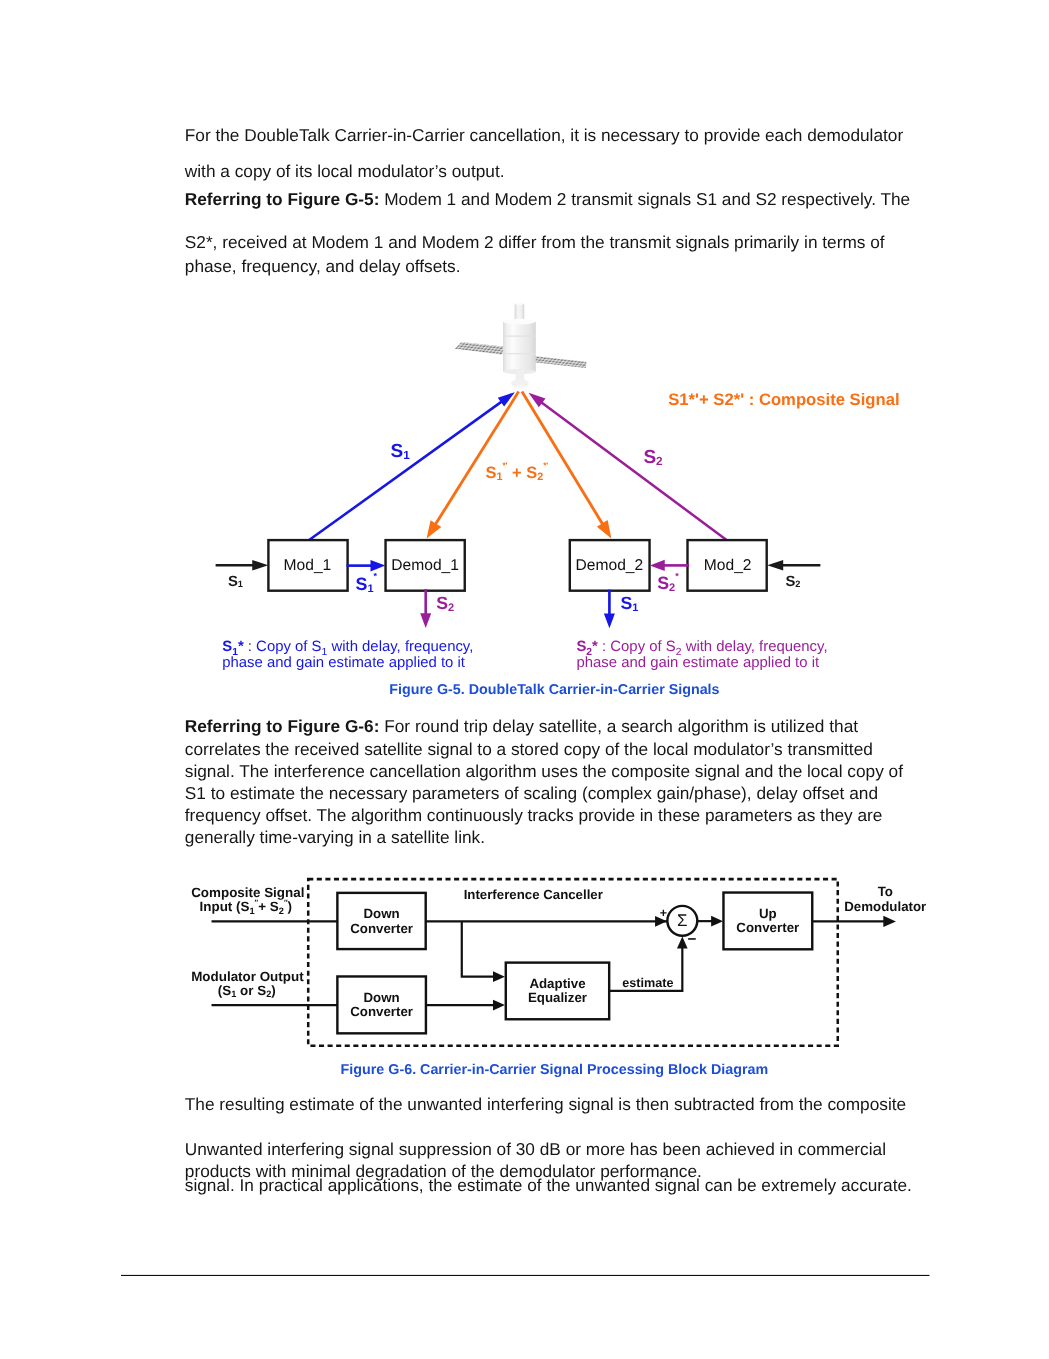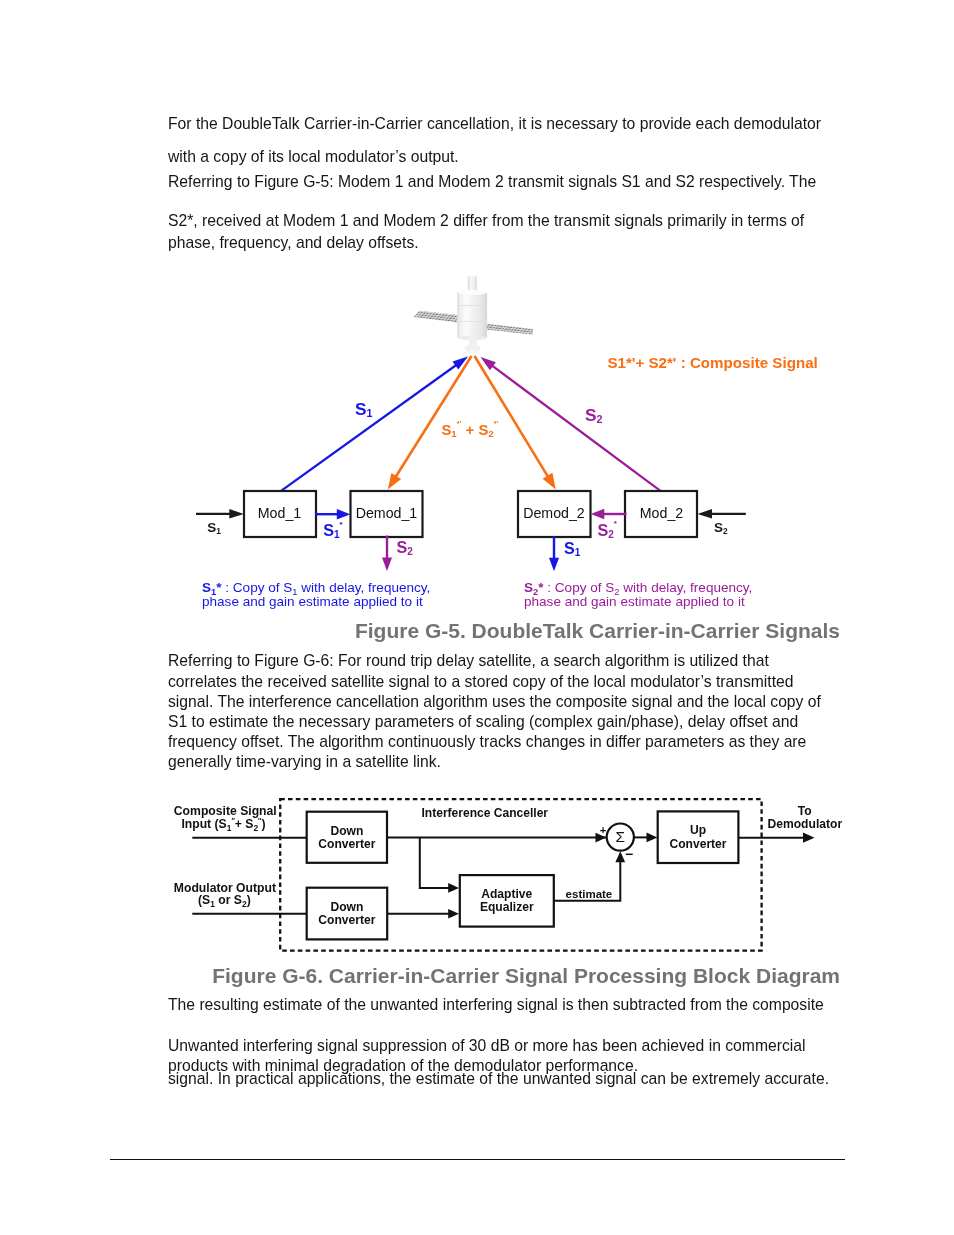--- a/index.html
+++ b/index.html
@@ -1,41 +1,41 @@
 <!DOCTYPE html>
 <html><head>
 <meta charset="utf-8">
 <style>
   html,body{margin:0;padding:0;background:#fff;}
   body{width:954px;height:1235px;font-family:"Liberation Sans",sans-serif;position:relative;overflow:hidden;
        -webkit-font-smoothing:antialiased;}
   .page{position:absolute;left:0;top:0;width:954px;height:1235px;background:#fff;}
   .tl{position:absolute;left:168px;font-size:15.7px;line-height:20.2px;color:#161616;white-space:pre;
       font-family:"Liberation Sans",sans-serif;}
-  .tl b{font-weight:400;}
-  .cap{position:absolute;left:168px;width:672px;text-align:right;font-weight:700;font-size:21px;color:#737373;
+  .tl b{font-weight:700;}
+  .cap{position:absolute;left:168px;width:672px;text-align:center;font-weight:700;font-size:13px;color:#1d4ed8;
        font-family:"Liberation Sans",sans-serif;}
   .rule{position:absolute;left:109.5px;top:1158.6px;width:735px;height:0;border-top:1.5px solid #101010;}
   .fig{position:absolute;}
   svg{display:block;overflow:visible;}
 </style>
 </head>
 <body>
 
 <div class="page">
   <div class="tl" style="top:113.5px;"><span>For the DoubleTalk Carrier-in-Carrier cancellation, it is necessary to provide each demodulator</span></div>
   <div class="tl" style="top:133.7px;margin-top:13px;"><span>with a copy of its local modulator’s output.</span></div>
   <div class="tl" style="top:172.0px;"><b>Referring to Figure G-5:</b><span> Modem 1 and Modem 2 transmit signals S1 and S2 respectively. The</span></div>
   <div class="tl" style="top:211px;"><span>S2*, received at Modem 1 and Modem 2 differ from the transmit signals primarily in terms of</span></div>
   <div class="tl" style="top:232.6px;"><span>phase, frequency, and delay offsets.</span></div>
   <div class="tl" style="top:651.3px;"><b>Referring to Figure G-6:</b><span> For round trip delay satellite, a search algorithm is utilized that</span></div>
   <div class="tl" style="top:671.5px;"><span>correlates the received satellite signal to a stored copy of the local modulator’s transmitted</span></div>
   <div class="tl" style="top:691.6999999999999px;"><span>signal. The interference cancellation algorithm uses the composite signal and the local copy of</span></div>
   <div class="tl" style="top:711.9px;"><span>S1 to estimate the necessary parameters of scaling (complex gain/phase), delay offset and</span></div>
-  <div class="tl" style="top:732.0999999999999px;"><span>frequency offset. The algorithm continuously tracks changes in differ parameters as they are</span></div>
+  <div class="tl" style="top:732.0999999999999px;"><span>frequency offset. The algorithm continuously tracks provide in these parameters as they are</span></div>
   <div class="tl" style="top:752.3px;"><span>generally time-varying in a satellite link.</span></div>
   <div class="tl" style="top:995.4px;"><span>The resulting estimate of the unwanted interfering signal is then subtracted from the composite</span></div>
   <div class="tl" style="top:1069px;"><span>signal. In practical applications, the estimate of the unwanted signal can be extremely accurate.</span></div>
   <div class="tl" style="top:1035.8px;"><span>Unwanted interfering signal suppression of 30 dB or more has been achieved in commercial</span></div>
   <div class="tl" style="top:1056.0px;"><span>products with minimal degradation of the demodulator performance.</span></div>
   <svg class="fig" style="left:0;top:0;" width="954" height="640" viewBox="0 0 954 640">
 <g>
 <defs>
 <linearGradient id="bodyg" x1="0" y1="0" x2="1" y2="0">
             <stop offset="0" stop-color="#dadada"></stop>

